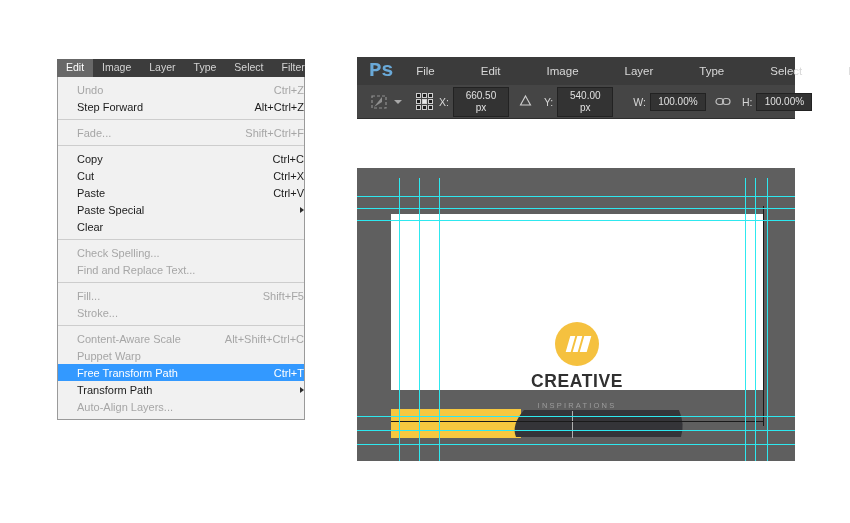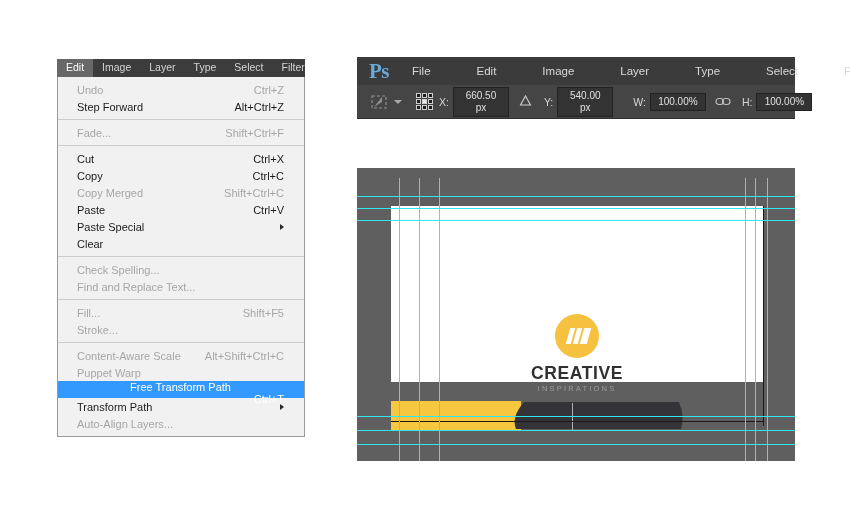--- a/index.html
+++ b/index.html
@@ -34,48 +34,48 @@
     background: #f1f1f1;
     border: 1px solid #9a9a9a;
     border-top: none;
     padding: 4px 0 4px 0;
     width: 248px;
   }
   .mi {
     position: relative;
     display: flex; align-items: center;
     height: 17px;
-    padding: 0 20px 0 19px;
+    padding: 0 0 0 19px;
     font-size: 11px;
     color: #1b1b1b;
     white-space: nowrap;
   }
   .mi .lbl { flex: 0 0 auto; }
   .mi .sc  { margin-left: auto; font-size: 11px; }
   .mi .arw {
     margin-left: auto; width: 0; height: 0;
     border-left: 4px solid #2a2a2a;
     border-top: 3.5px solid transparent;
     border-bottom: 3.5px solid transparent;
   }
   .mi.disabled { color: #a6a6a6; }
   .mi.disabled .sc { color: #a6a6a6; text-align: center; }
-  .mi.sel { background: #3399ff; color: #ffffff; flex-direction: column; }
+  .mi.sel { background: #3399ff; color: #ffffff; }
   .mi.sel .sc { color: #ffffff; }
   .mi-sep { height: 1px; background: #cdcdcd; margin: 4px 0 4px 0; }
 
   
   #ps-menubar {
     position: absolute; left: 357px; top: 57px;
     width: 438px; height: 28px;
     background: #3b3b3b;
     display: flex; align-items: center;
   }
   #ps-logo {
-    font-family: Liberation Serif, serif;
+    font-family: Liberation Mono, monospace;
     font-weight: bold;
     font-size: 21px;
     color: #6aa9d8;
     letter-spacing: -0.5px;
     padding: 0 14px 0 12px;
     line-height: 22px;
   }
   .ps-menu-item {
     font-size: 11.5px; color: #d8d8d8;
     padding: 0 9px;
@@ -117,21 +117,21 @@
   }
 
   
   #canvas-wrap {
     position: absolute; left: 357px; top: 168px;
     width: 438px; height: 293px;
     background: #5f5f5f;
     overflow: hidden;
   }
   #artboard {
-    position: absolute; left: 34px; top: 38px;
+    position: absolute; left: 34px; top: 46px;
     width: 372px; height: 176px;
     background: #ffffff;
   }
   #artboard-edge {
     position: absolute; left: 406px; top: 38px;
     width: 1px; height: 220px; background: #1a1a1a;
   }
   #artboard-edge-b {
     position: absolute; left: 34px; top: 253px;
     width: 373px; height: 1px; background: #1a1a1a;
@@ -153,21 +153,21 @@
     background: #fff; transform: skewX(-16deg); }
   .bar.b1 { left: 13px; }
   .bar.b2 { left: 20px; }
   .bar.b3 { left: 27px; width: 7px; }
   #logo-word {
     font-size: 17.5px; font-weight: bold; color: #303030;
     letter-spacing: 0.6px; line-height: 18px;
   }
   #logo-sub {
     font-size: 7.5px; color: #9c9c9c;
-    letter-spacing: 2.2px; line-height: 11px; margin-top: 1px;
+    letter-spacing: 2.2px; line-height: 11px; margin-top: 10px;
   }
 
   
   #yellow-bar {
     position: absolute; left: 0px; top: 195px;
     width: 130px; height: 29px; background: #f7c83f;
   }
   #pen-shape {
     position: absolute; left: 120px; top: 196px;
     width: 175px; height: 28px;
@@ -200,30 +200,26 @@
           <span class="lbl">Step Forward</span>
           <span class="sc">Alt+Ctrl+Z</span>
         </div>
         <div class="mi-sep"></div>
         <div class="mi disabled">
           <span class="lbl">Fade...</span>
           <span class="sc">Shift+Ctrl+F</span>
         </div>
         <div class="mi-sep"></div>
         <div class="mi">
+          <span class="lbl">Copy</span>
+          <span class="sc">Ctrl+C</span>
+        </div>
+        <div class="mi">
           <span class="lbl">Cut</span>
           <span class="sc">Ctrl+X</span>
-        </div>
-        <div class="mi">
-          <span class="lbl">Copy</span>
-          <span class="sc">Ctrl+C</span>
-        </div>
-        <div class="mi disabled">
-          <span class="lbl">Copy Merged</span>
-          <span class="sc">Shift+Ctrl+C</span>
         </div>
         <div class="mi">
           <span class="lbl">Paste</span>
           <span class="sc">Ctrl+V</span>
         </div>
         <div class="mi">
           <span class="lbl">Paste Special</span>
           <span class="arw"></span>
         </div>
         <div class="mi">

